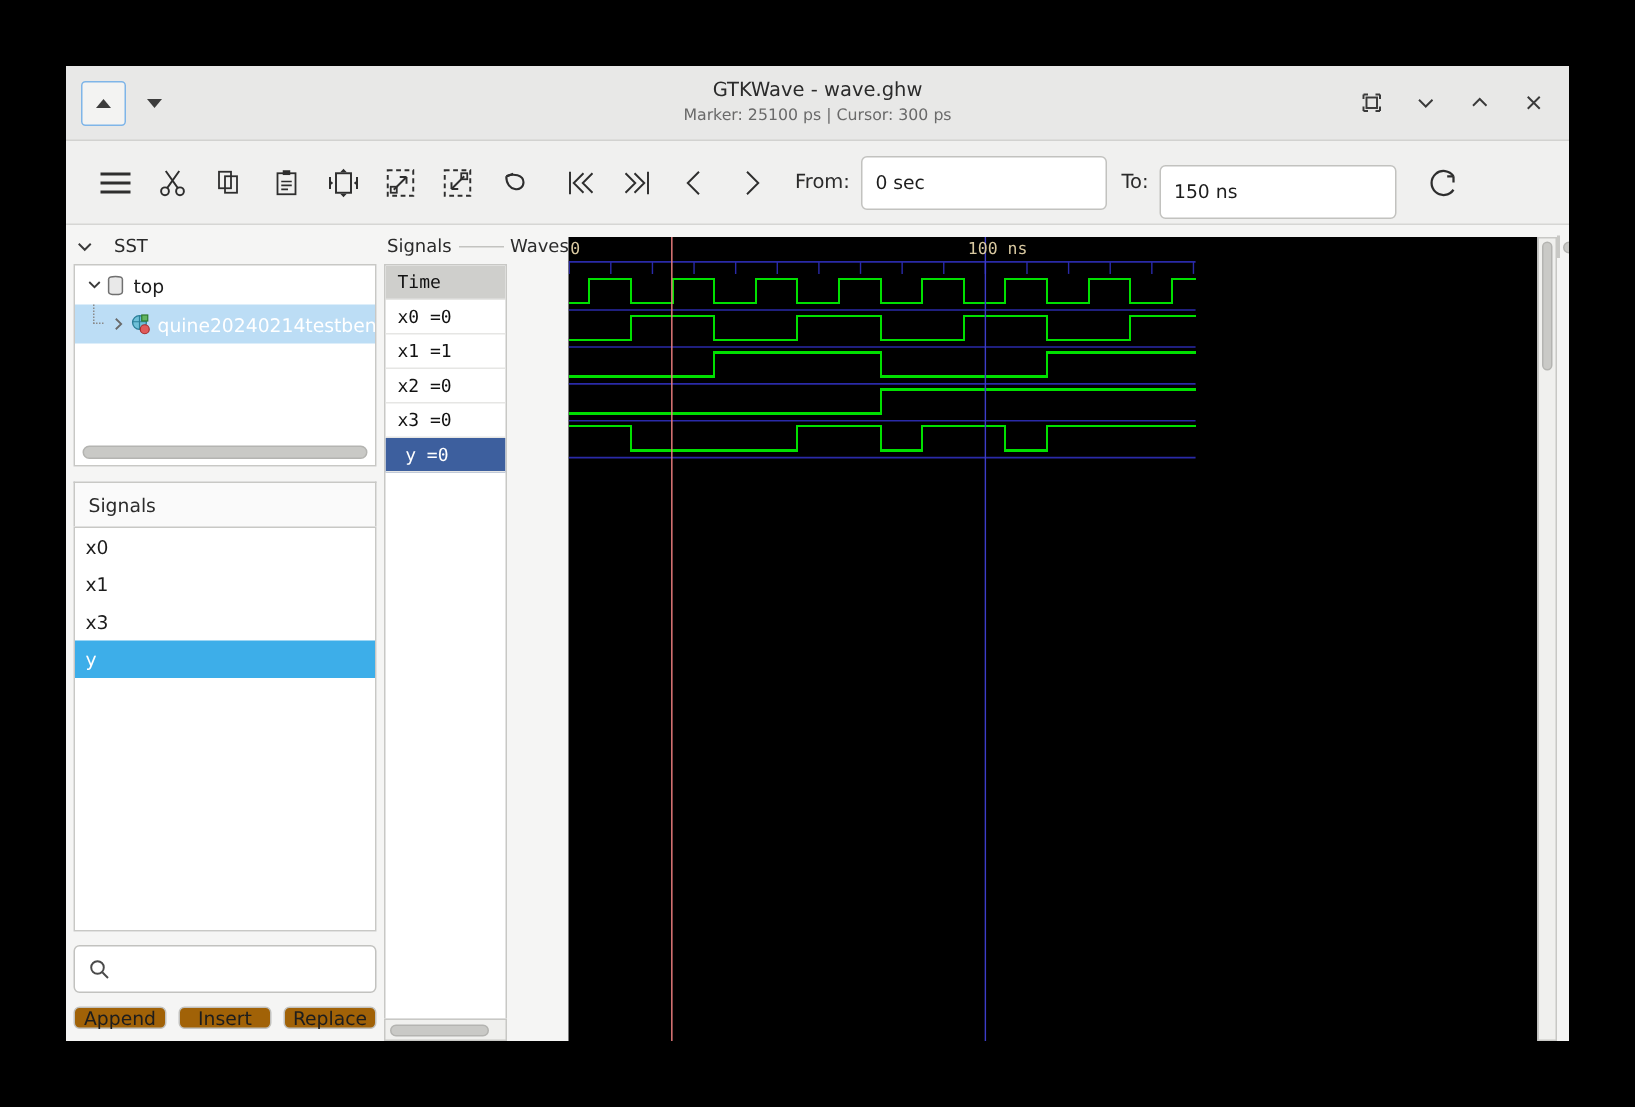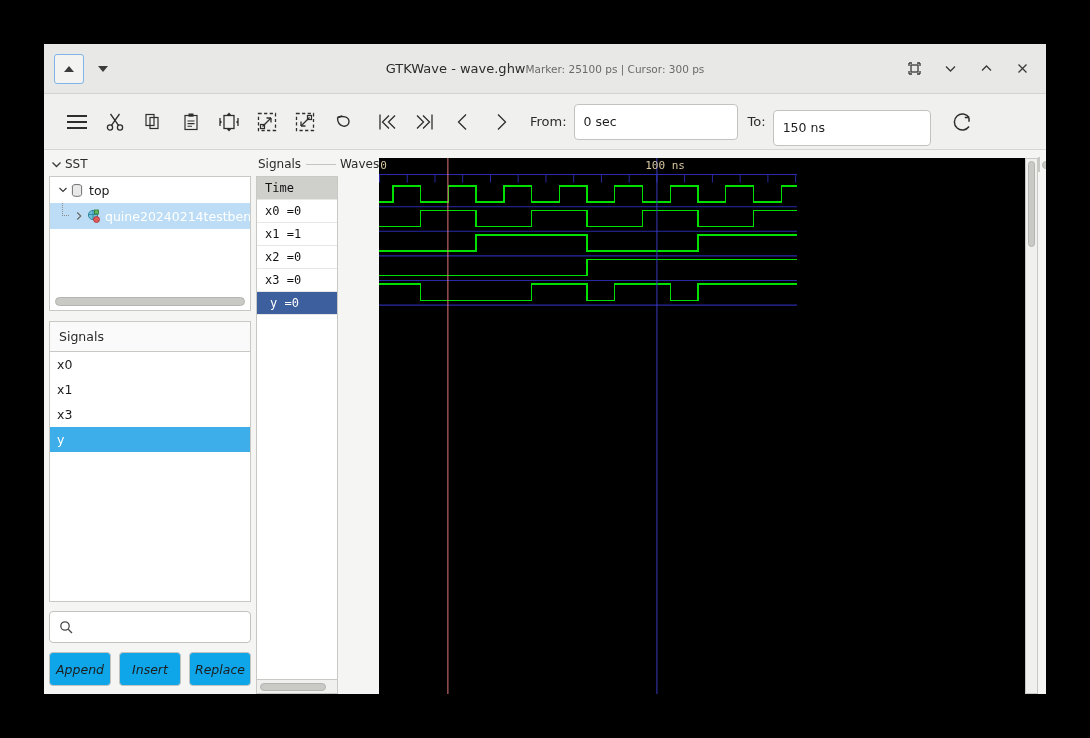--- a/index.html
+++ b/index.html
@@ -47,21 +47,21 @@
   .tri-up {
     width:0;height:0;border-left:5px solid transparent;border-right:5px solid transparent;
     border-bottom:6px solid #3c3c3c;
   }
   .tri-down {
     width:0;height:0;border-left:5px solid transparent;border-right:5px solid transparent;
     border-top:6px solid #3c3c3c;
   }
   #title-center {
     position: absolute; left: 0; right: 0; top: 0; bottom: 0;
-    display: flex; 
+    display: flex; flex-direction: column;
     align-items: center; justify-content: center;
     pointer-events: none;
   }
   #win-title {
     font-size: 13px; color: #2b2b2b; font-weight: normal;
     line-height: 16px;
   }
   #win-subtitle {
     font-size: 10.5px; color: #6a6a6a;
     line-height: 14px; margin-top: 1px;
@@ -114,21 +114,21 @@
 
   
   #leftpane {
     width: 212px; flex: none;
     display: flex; flex-direction: column;
     padding: 5px 5px 8px 5px;
     background: #f5f5f4;
   }
   #sst-header {
     height: 18px;
-    display: flex; align-items: center; gap: 3px;
+    display: flex; align-items: center; gap: 14px;
     font-size: 12px; color: #2b2b2b;
     padding-left: 2px;
   }
   #sst-tree {
     height: 135px;
     background: #fff;
     border: 1px solid #c8c8c5;
     margin-top: 3px;
     position: relative;
     overflow: hidden;
@@ -199,26 +199,26 @@
     display: flex; align-items: center;
     padding: 0 9px;
     flex: none;
   }
   #btnrow {
     margin-top: 9px;
     display: flex; gap: 8px;
     flex: none;
   }
   .abtn {
-    height: 34px; flex: 1;
-    background: #0ea5e9;
+    height: 15px; flex: 1;
+    background: #a16207;
     border: 1px solid #c2c2bf;
     border-radius: 4px;
     display: flex; align-items: center; justify-content: center;
-    font-size: 12.5px; color: #1d1d1d; font-style: italic;
+    font-size: 12.5px; color: #1d1d1d;
   }
 
   
   #midpane {
     width: 82px; flex: none;
     display: flex; flex-direction: column;
     padding-top: 5px;
     background: #f5f5f4;
   }
   #mid-title {

